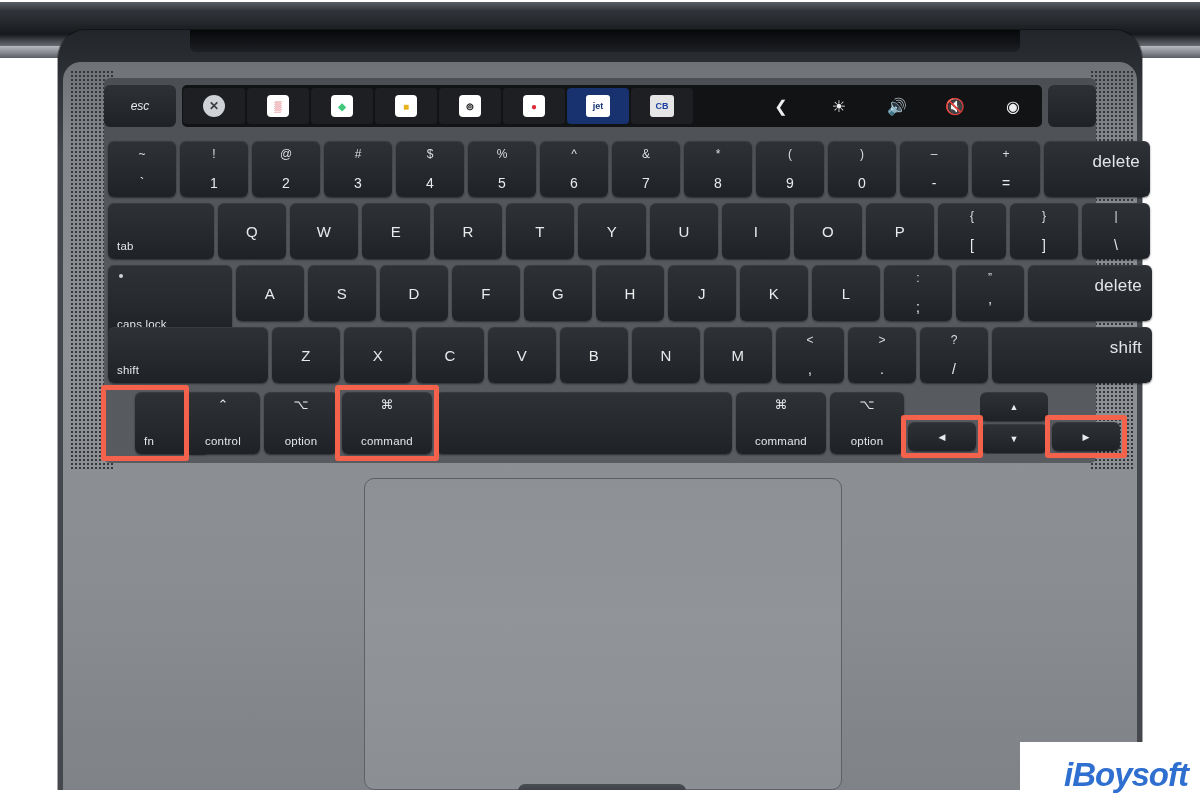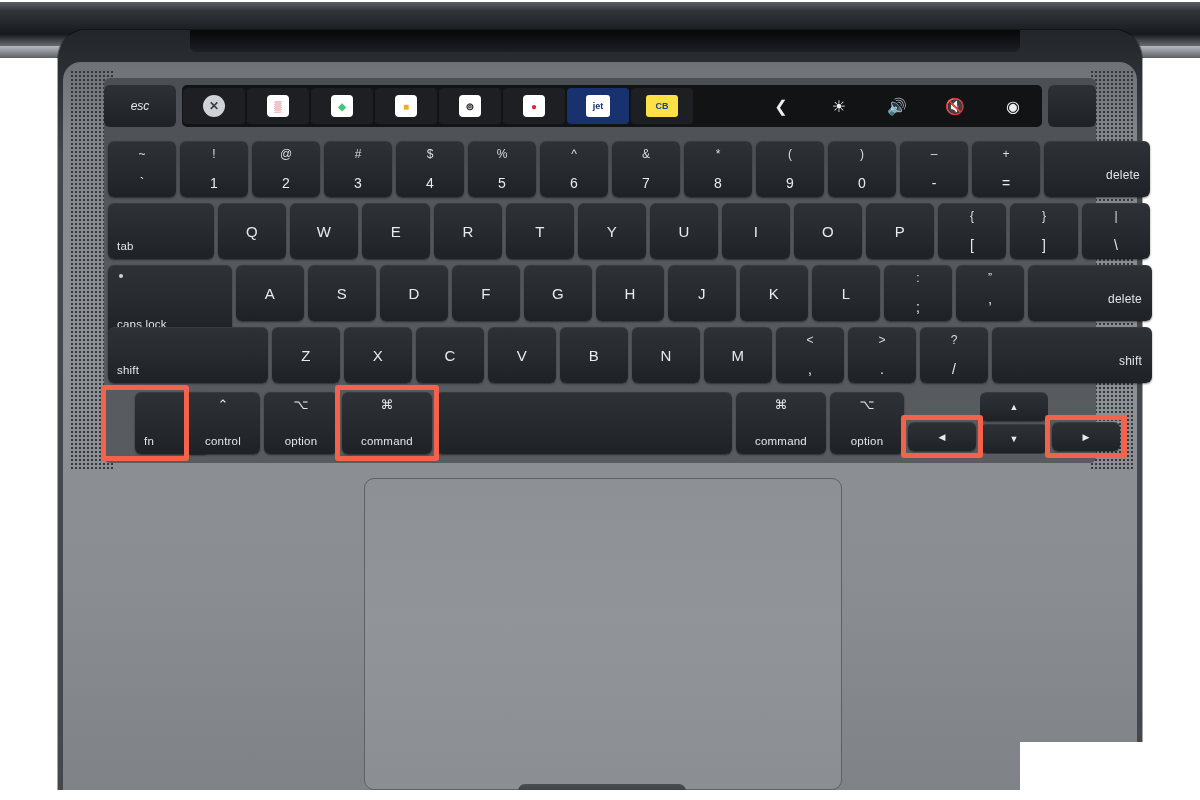--- a/index.html
+++ b/index.html
@@ -104,22 +104,22 @@
   }
   .key .glyph-bot {
     position: absolute; left: 0; right: 0; bottom: 6px;
     text-align: center; font-size: 14px; color: #e9eaec;
   }
   .key .lbl-bl {
     position: absolute; left: 9px; bottom: 7px;
     font-size: 11.5px; color: #e3e5e8; letter-spacing: .2px;
   }
   .key .lbl-br {
-    position: absolute; right: 10px; bottom: 15px;
-    font-size: 12px; color: #e3e5e8; letter-spacing: .2px;
+    position: absolute; right: 10px; bottom: 25px;
+    font-size: 17px; color: #e3e5e8; letter-spacing: .2px;
   }
   .key .lbl-bc {
     position: absolute; left: 0; right: 0; bottom: 7px;
     text-align: center; font-size: 11.5px; color: #e3e5e8; letter-spacing: .2px;
   }
   .key .sym-tc {
     position: absolute; left: 0; right: 0; top: 5px;
     text-align: center; font-size: 13px; color: #e3e5e8;
   }
   .key .caps-dot {
@@ -254,21 +254,21 @@
         <div class="tb-item">
           <div class="appicon" style="background: rgb(255, 255, 255); color: rgb(34, 34, 34); border-radius: 4px;">⊚</div>
         </div>
         <div class="tb-item">
           <div class="appicon" style="background: rgb(255, 255, 255); color: rgb(224, 43, 58); border-radius: 4px;">●</div>
         </div>
         <div class="tb-item sel">
           <div class="appicon" style="background: rgb(255, 255, 255); color: rgb(19, 48, 110); border-radius: 3px; font-size: 9px; width: 24px;">jet</div>
         </div>
         <div class="tb-item">
-          <div class="appicon" style="background: #fde047; color: rgb(26, 63, 160); border-radius: 3px; font-size: 9px; width: 32px;">CB</div>
+          <div class="appicon" style="background: #e5e5e5; color: rgb(26, 63, 160); border-radius: 3px; font-size: 9px; width: 24px;">CB</div>
         </div>
         <div class="tb-gap"></div>
         <div class="tb-ctl">
           <span style="color: rgb(236, 238, 240); font-size: 16px;">❮</span>
         </div>
         <div class="tb-ctl">
           <span style="color: rgb(236, 238, 240); font-size: 16px;">☀</span>
         </div>
         <div class="tb-ctl">
           <span style="color: rgb(236, 238, 240); font-size: 16px;">🔊</span>
@@ -510,13 +510,14 @@
 
   <div id="highlights">
       <div class="hl" style="left: 101px; top: 385px; width: 88px; height: 76px; border-color: rgb(244, 98, 75);"></div>
       <div class="hl" style="left: 335px; top: 385px; width: 104px; height: 76px; border-color: rgb(244, 98, 75);"></div>
       <div class="hl" style="left: 901px; top: 415px; width: 82px; height: 43px; border-color: rgb(244, 98, 75);"></div>
       <div class="hl" style="left: 1045px; top: 415px; width: 82px; height: 43px; border-color: rgb(244, 98, 75);"></div>
     </div>
 
   <div class="bottom-white"></div>
   <div class="wm-white-bg"></div>
+  <div class="watermark">iBoysoft</div>
 </div>
 
 </body></html>

